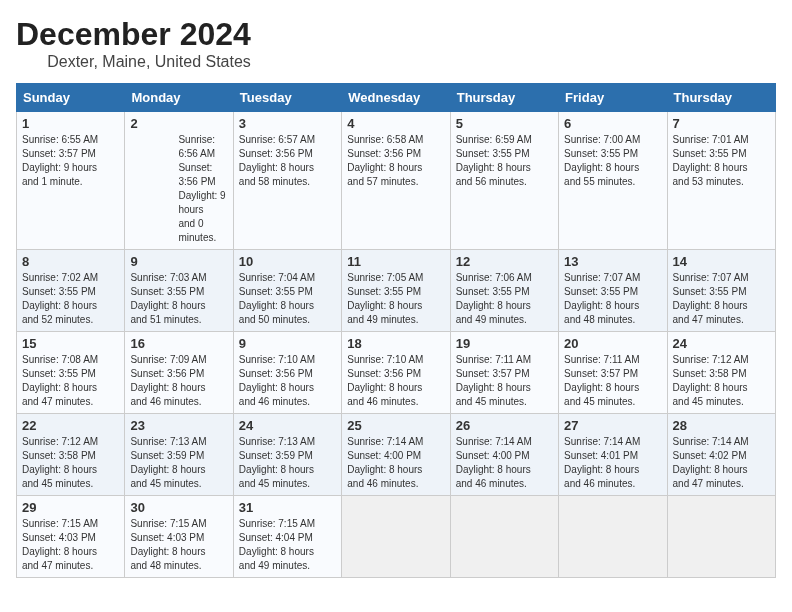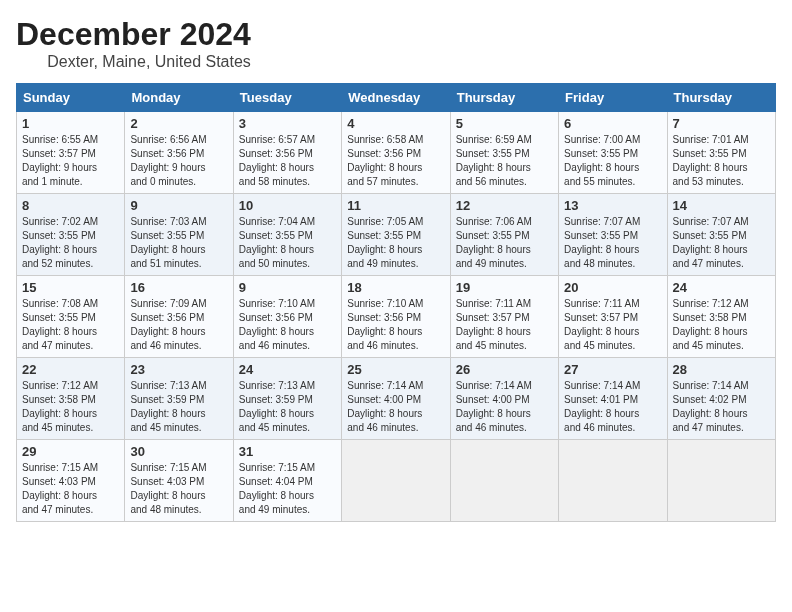--- a/index.html
+++ b/index.html
@@ -118,21 +118,21 @@
   <tr>
         <td>
           <span class="day-number">1</span>
           <div class="day-info" style="white-space: pre-line;">Sunrise: 6:55 AM
 Sunset: 3:57 PM
 Daylight: 9 hours
 and 1 minute.</div>
         </td>
         <td>
           <span class="day-number">2</span>
-          <div class="day-info" style="white-space: pre-line;">Sunrise: 6:56 AM
+          <div class="day-info" style="white-space: pre-line; margin-left: 48px;">Sunrise: 6:56 AM
 Sunset: 3:56 PM
 Daylight: 9 hours
 and 0 minutes.</div>
         </td>
         <td>
           <span class="day-number">3</span>
           <div class="day-info" style="white-space: pre-line;">Sunrise: 6:57 AM
 Sunset: 3:56 PM
 Daylight: 8 hours
 and 58 minutes.</div>

